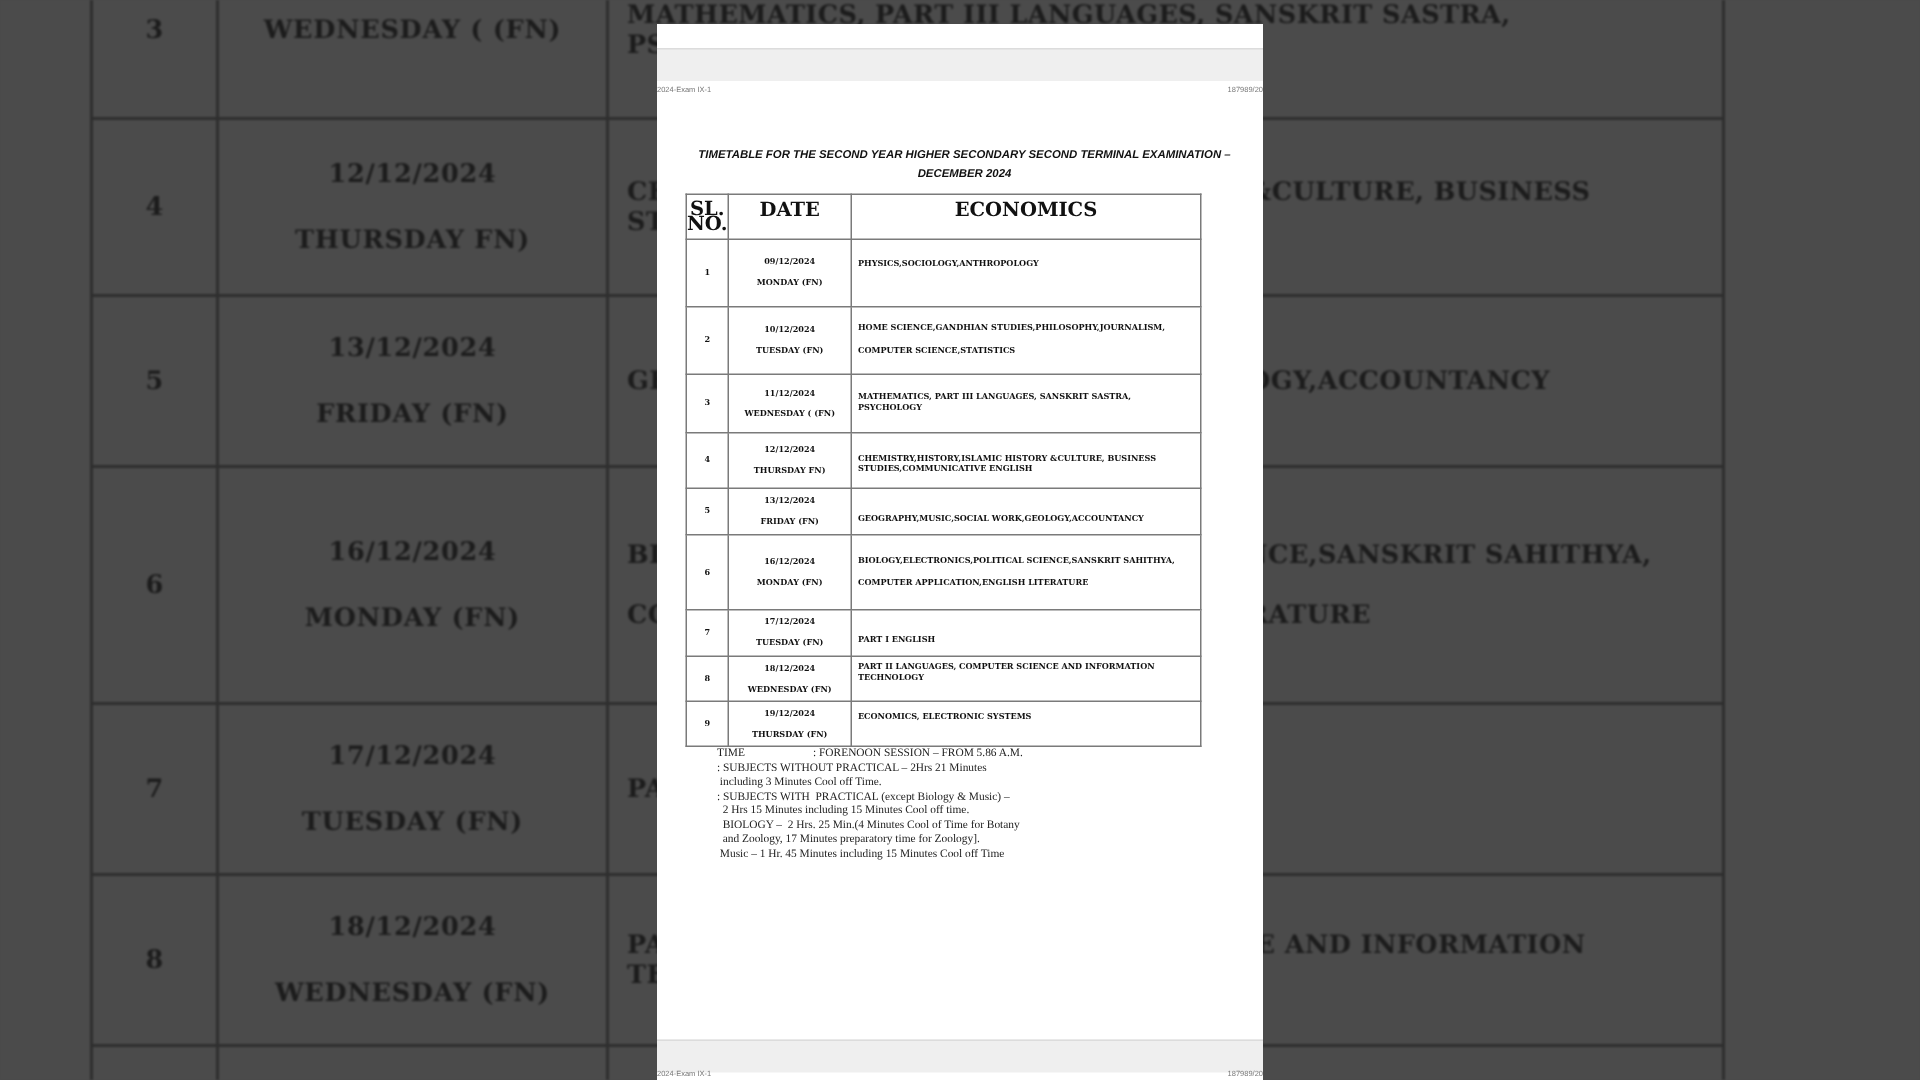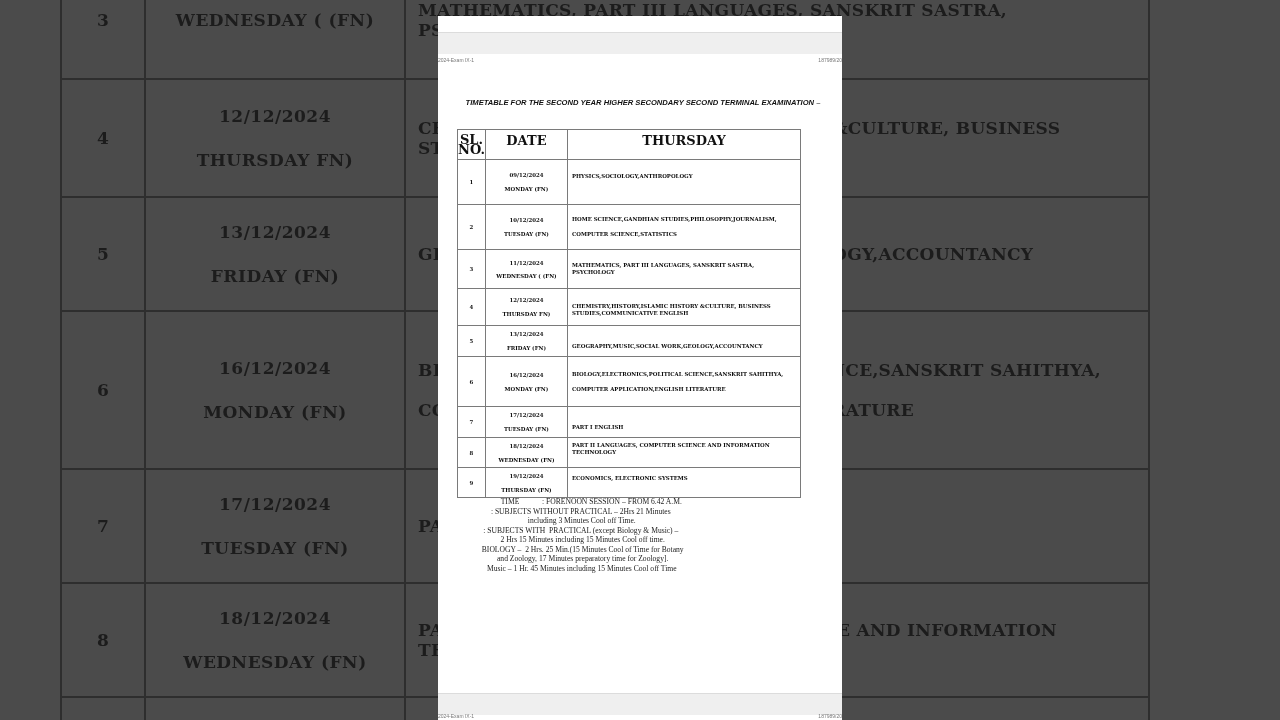--- a/index.html
+++ b/index.html
@@ -24,21 +24,21 @@
   table.tt { position: absolute; left: 19px; top: 113px; width: 344px; border-collapse: collapse; color: #111; }
   table.tt td, table.tt th { border: 1px solid #7a7a7a; font-family: "DejaVu Serif", serif; font-weight: bold; }
   table.tt th { font-size: 13px; text-align: center; height: 30px; line-height: 10px; }
   table.tt td { font-size: 5.4px; }
   table.tt td.sl { width: 27px; text-align: center; }
   table.tt td.date { width: 82px; text-align: center; line-height: 8px; }
   table.tt td.date span { display: block; }
   table.tt td.subj { padding-left: 4px; line-height: 7px; }
 
   .notes { position: absolute; left: 40px; top: 481px; font-family: "Liberation Serif", serif; font-size: 7.6px; color: #222; line-height: 9.5px; }
-  .notes .row { display: flex; text-align: center; }
+  .notes .row { display: flex; }
   .notes .lbl { width: 64px; }
 </style>
 </head>
 <body>
 
 <div class="bg">
   <table class="bg-table">
     <tbody>
         <tr style="height:118px">
       <td class="sl">3</td>
@@ -96,28 +96,29 @@
     </table>
 </div>
 
 <div class="page">
   <div class="page-sep" style="top:16px;"></div>
   <div class="hdr" style="left:0; top:41px;">2024-Exam IX-1</div>
   <div class="hdr" style="right:0; top:41px;">187989/20</div>
 
   <div class="title">
     <div>TIMETABLE FOR THE SECOND YEAR HIGHER SECONDARY SECOND TERMINAL  EXAMINATION –</div>
+    <div>DECEMBER 2024</div>
   </div>
 
   <table class="tt">
     <tbody>
         <tr>
       <th style="width:27px;">SL. NO.</th>
       <th style="width:82px; vertical-align:top; padding-top:6px;">DATE</th>
-      <th style="vertical-align:top; padding-top:6px;">THURSDAY</th>
+      <th style="vertical-align:top; padding-top:6px;">ECONOMICS</th>
     </tr>
     <tr style="height:45px;">
       <td class="sl">1</td>
       <td class="date">
             <span>09/12/2024</span>
             <span style="margin-top:6px">MONDAY (FN)</span>
           </td>
       <td class="subj" style="vertical-align:top; padding-top:13px;">PHYSICS,SOCIOLOGY,ANTHROPOLOGY</td>
     </tr>
     <tr style="height:45px;">
@@ -183,29 +184,29 @@
             <span style="margin-top:6px">THURSDAY (FN)</span>
           </td>
       <td class="subj" style="vertical-align:top; padding-top:7px;">ECONOMICS, ELECTRONIC SYSTEMS</td>
     </tr>
   </tbody>
     </table>
 
   <div class="notes">
     <div class="row">
       <span class="lbl">TIME</span>
-      <span>: FORENOON SESSION – FROM  6.42 A.M.</span>
+      <span>: FORENOON SESSION – FROM  5.86 A.M.</span>
     </div>
     <div class="row">
       <div>
         <div style="white-space:pre">: SUBJECTS WITHOUT PRACTICAL – 2Hrs 21 Minutes</div>
         <div style="white-space:pre"> including 3 Minutes Cool off Time.</div>
         <div style="white-space:pre">: SUBJECTS WITH  PRACTICAL (except Biology &amp; Music) –</div>
         <div style="white-space:pre">  2 Hrs 15 Minutes including 15 Minutes Cool off time.</div>
-        <div style="white-space:pre">  BIOLOGY –  2 Hrs. 25 Min.(15 Minutes Cool of Time for Botany</div>
+        <div style="white-space:pre">  BIOLOGY –  2 Hrs. 25 Min.(4 Minutes Cool of Time for Botany</div>
         <div style="white-space:pre">  and Zoology, 17 Minutes preparatory time for Zoology].</div>
         <div style="white-space:pre"> Music – 1 Hr. 45 Minutes including 15 Minutes Cool off Time</div>
       </div>
     </div>
   </div>
 
   <div class="page-sep" style="top:677px;"></div>
   <div class="hdr" style="left:0; top:697px;">2024-Exam IX-1</div>
   <div class="hdr" style="right:0; top:697px;">187989/20</div>
 </div>

